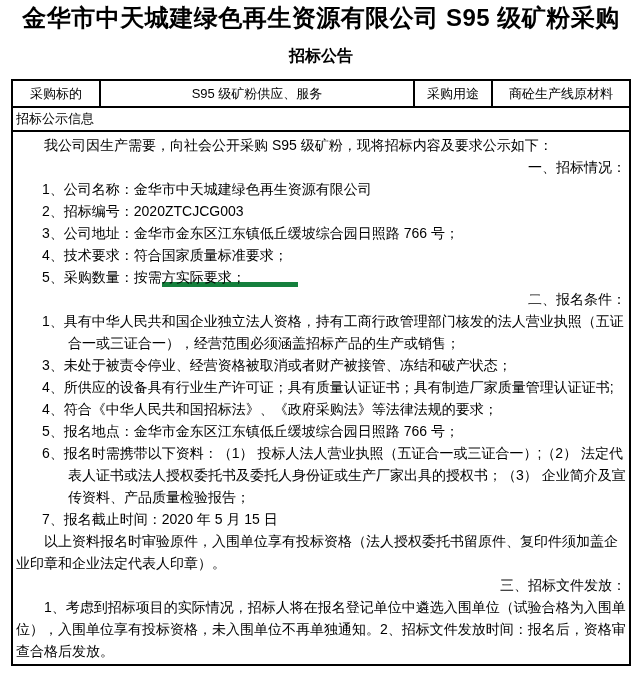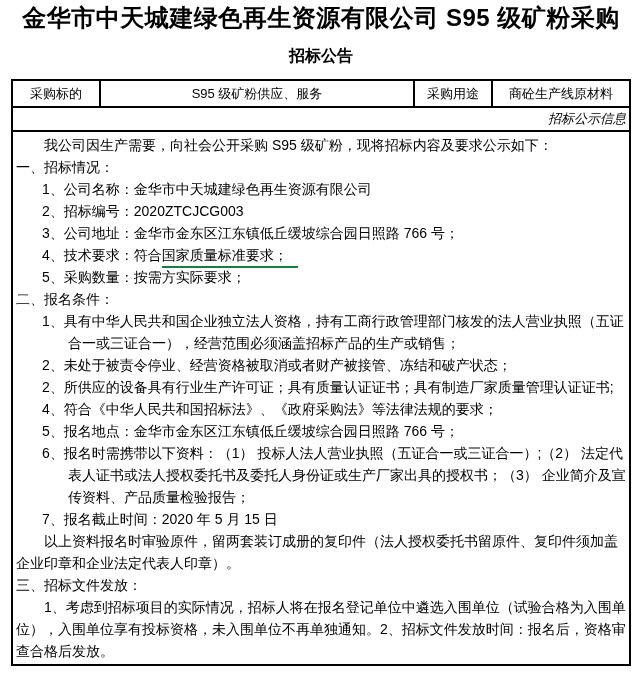--- a/index.html
+++ b/index.html
@@ -33,38 +33,38 @@
     table-layout: fixed;
     font-size: 13px;
   }
   table.main-table td {
     border: 2px solid #000000;
     padding: 2px 3px;
     vertical-align: middle;
     overflow: hidden;
   }
   td.hdr-cell { text-align: center; height: 21px; margin-left: 20px; }
-  td.info-hdr { text-align: right; height: 15px; padding-left: 4px; font-style: italic; }
+  td.info-hdr { text-align: left; height: 15px; padding-left: 4px; }
   td.body-cell { padding: 3px 3px 6px 3px; }
 
   .body-cell p, .complaint-cell p {
     margin: 0;
     font-size: 14px;
     line-height: 22px;
   }
 
   .p-indent   { text-indent: 2em; }          
-  .p-heading  { text-indent: 0; }            
+  .p-heading  { text-indent: 0; text-align: right; }            
   .p-item     { margin-left: 26px !important; }            
   .p-item-hang{ padding-left: 52px; text-indent: -26px; }
 
   .ul-seg {
-    border-bottom: 2px solid #15803d;
+    border-bottom: 5px solid #15803d;
     padding-right: 10px;
-    padding-bottom: 3px;
+    padding-bottom: 19px;
   }
 </style>
 </head>
 <body>
 
 <div class="page">
 
   <div class="doc-title">金华市中天城建绿色再生资源有限公司 S95 级矿粉采购</div>
   <div class="doc-subtitle">招标公告</div>
 
@@ -91,27 +91,27 @@
 
           <p class="p-heading">一、招标情况：</p>
           <p class="p-item">1、公司名称：金华市中天城建绿色再生资源有限公司</p>
           <p class="p-item">2、招标编号：2020ZTCJCG003</p>
           <p class="p-item">3、公司地址：金华市金东区江东镇低丘缓坡综合园日照路 766 号；</p>
           <p class="p-item"><span>4、技术要求：符合</span><span class="ul-seg">国家质量标准要求；</span></p>
           <p class="p-item">5、采购数量：按需方实际要求；</p>
 
           <p class="p-heading">二、报名条件：</p>
           <p class="p-item-hang">1、具有中华人民共和国企业独立法人资格，持有工商行政管理部门核发的法人营业执照（五证合一或三证合一），经营范围必须涵盖招标产品的生产或销售；</p>
-          <p class="p-item-hang">2、未处于被责令停业、经营资格被取消或者财产被接管、冻结和破产状态；</p>
-          <p class="p-item-hang">2、所供应的设备具有行业生产许可证；具有质量认证证书；具有制造厂家质量管理认证证书;</p>
+          <p class="p-item-hang">3、未处于被责令停业、经营资格被取消或者财产被接管、冻结和破产状态；</p>
+          <p class="p-item-hang">4、所供应的设备具有行业生产许可证；具有质量认证证书；具有制造厂家质量管理认证证书;</p>
           <p class="p-item-hang">4、符合《中华人民共和国招标法》、《政府采购法》等法律法规的要求；</p>
           <p class="p-item-hang">5、报名地点：金华市金东区江东镇低丘缓坡综合园日照路 766 号；</p>
           <p class="p-item-hang">6、报名时需携带以下资料：（1） 投标人法人营业执照（五证合一或三证合一）;（2） 法定代表人证书或法人授权委托书及委托人身份证或生产厂家出具的授权书；（3） 企业简介及宣传资料、产品质量检验报告；</p>
           <p class="p-item-hang">7、报名截止时间：2020 年 5 月 15 日</p>
-          <p class="p-indent">以上资料报名时审验原件，留两套装订成册的复印件（法人授权委托书留原件、复印件须加盖企业印章和企业法定代表人印章）。</p>
+          <p class="p-indent">以上资料报名时审验原件，入围单位享有投标资格（法人授权委托书留原件、复印件须加盖企业印章和企业法定代表人印章）。</p>
 
           <p class="p-heading">三、招标文件发放：</p>
           <p class="p-indent">1、考虑到招标项目的实际情况，招标人将在报名登记单位中遴选入围单位（试验合格为入围单位），入围单位享有投标资格，未入围单位不再单独通知。2、招标文件发放时间：报名后，资格审查合格后发放。</p>
 
         </td>
       </tr>
 
     </tbody>
   </table>
 

